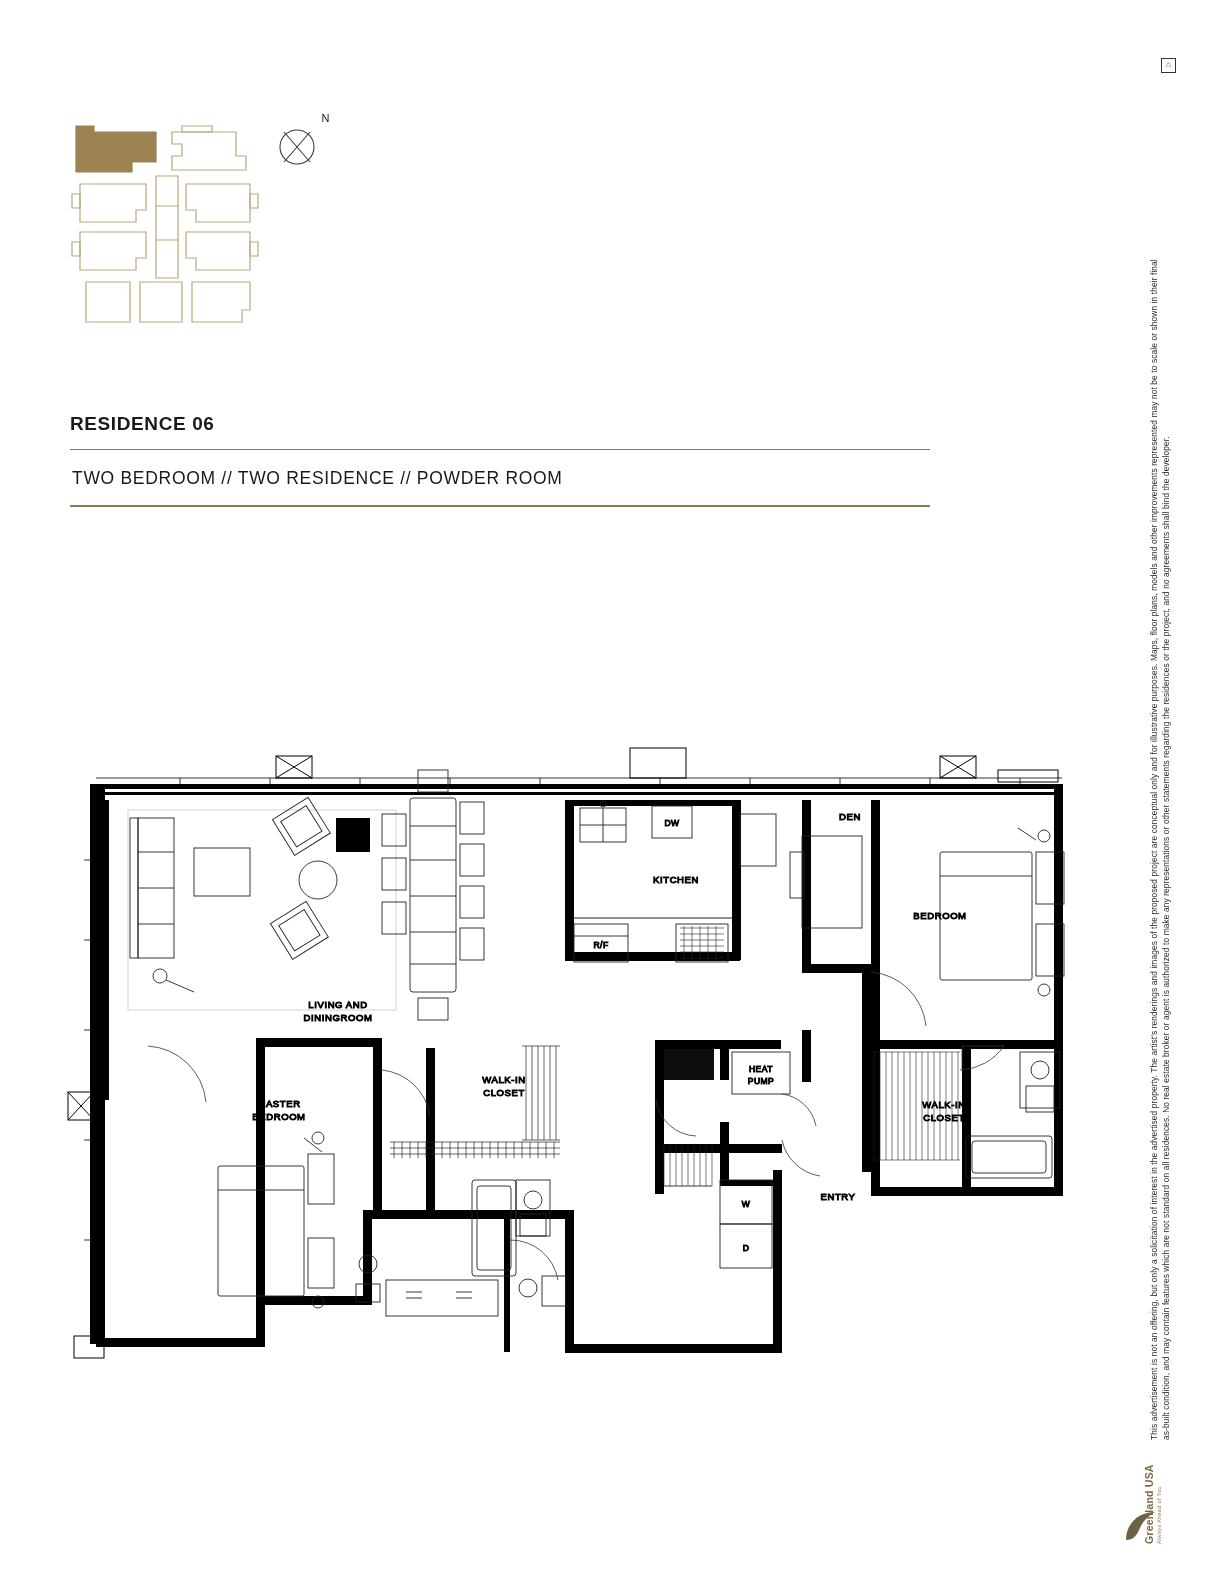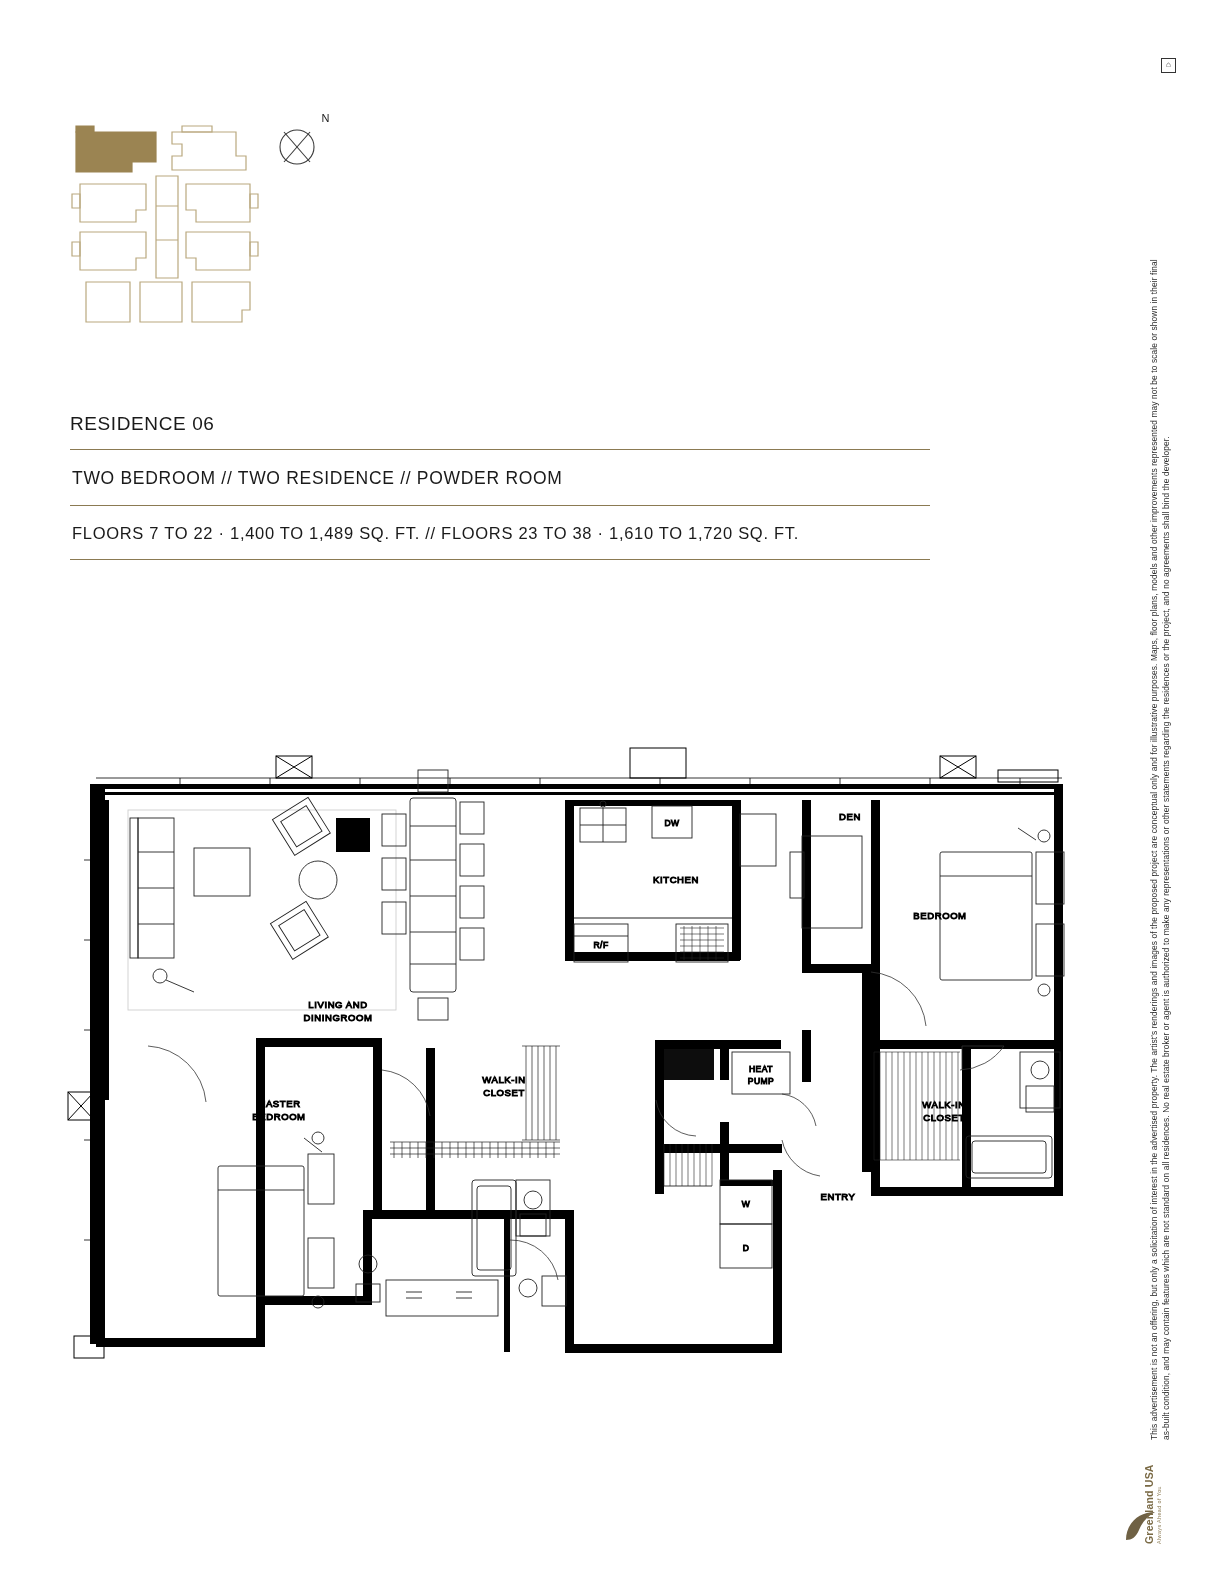--- a/index.html
+++ b/index.html
@@ -43,21 +43,21 @@
 
   
   #titleblock {
     position: absolute;
     left: 70px;
     top: 413px;
     width: 860px;
   }
   #titleblock .res-name {
     font-size: 19px;
-    font-weight: normal;
+    font-weight: bold;
     letter-spacing: .6px;
     padding-bottom: 14px;
   }
   #titleblock .rule {
     border-top: 1px solid #8b7a52;
     height: 0;
   }
   #titleblock .row {
     padding: 18px 2px 16px 2px;
     font-size: 17.5px;
@@ -196,21 +196,20 @@
     <path d="M25 29 L38 44" stroke="#3b3b3b" stroke-width="1.1" fill="none"></path>
   </svg>
   <span class="n-label">N</span>
 </div>
 
 <div id="titleblock">
   <div class="res-name">RESIDENCE 06</div>
   <div class="rule"></div>
   <div class="row">TWO BEDROOM  //  TWO RESIDENCE  //  POWDER ROOM</div>
   <div class="rule"></div>
-  <div class="row sub">FLOORS 7 TO 22  ·  1,400 TO 1,489 SQ. FT.  //  FLOORS 23 TO 38  ·  1,610 TO 1,720 SQ. FT.</div>
   <div class="rule"></div>
 </div>
 
 <div id="floorplan">
 <svg viewBox="0 0 1020 620" width="1020" height="620">
   <g stroke="#000" fill="none">
 
     <g fill="#000" stroke="none">
 
       <rect x="36" y="44" width="966" height="5"></rect>

